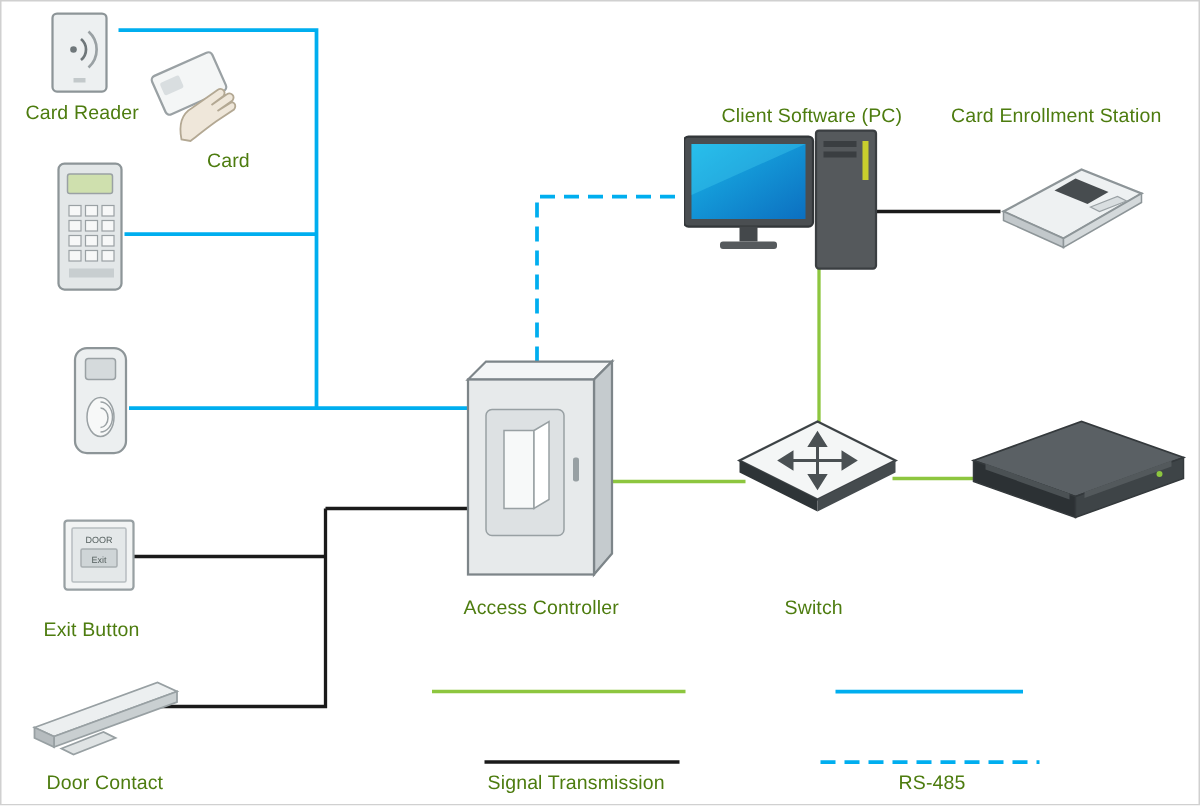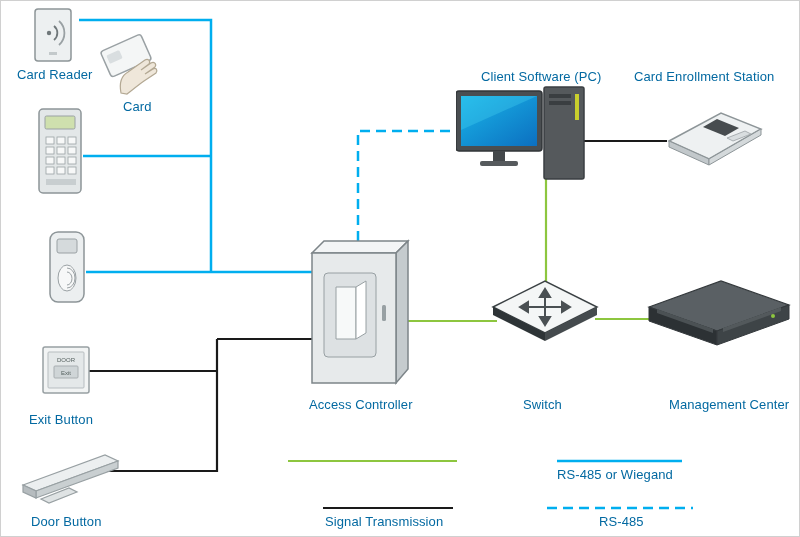--- a/index.html
+++ b/index.html
@@ -4,21 +4,21 @@
 <style>
   * { margin:0; padding:0; box-sizing:border-box; }
   html,body { background:#ffffff; font-family:"Liberation Sans", sans-serif; }
   .canvas {
     position:relative; width:800px; height:537px;
     background:#ffffff; border:1px solid #d0d0d0; overflow:hidden;
   }
   .lines { position:absolute; left:0; top:0; z-index:1; }
   .icon  { position:absolute; z-index:2; }
   .label {
-    position:absolute; z-index:3; font-size:13px; color:#0369a1;
+    position:absolute; z-index:3; font-size:13px; color:#4d7c0f;
     white-space:nowrap; letter-spacing:0.1px;
   }
   svg text { font-family:"Liberation Sans", sans-serif; }
 </style>
 </head>
 <body>
 
 <div class="canvas">
 
   <svg class="lines" width="800" height="537" viewBox="0 0 800 537">
@@ -171,26 +171,24 @@
   <svg class="icon" style="left:642px; top:276px;" width="150" height="76" viewBox="0 0 150 76">
     <polygon points="6,30 78,4 146,28 74,54" fill="#5a6064" stroke="#34393c" stroke-width="1.2"></polygon>
     <polygon points="6,30 74,54 74,68 6,44" fill="#2c3134" stroke="#34393c" stroke-width="1"></polygon>
     <polygon points="74,54 146,28 146,42 74,68" fill="#3e4447" stroke="#34393c" stroke-width="1"></polygon>
     <polygon points="14,32 70,52 70,56 14,36" fill="#4b5154"></polygon>
     <polygon points="80,51 138,30 138,34 80,55" fill="#53595c"></polygon>
     <circle cx="130" cy="39" r="2" fill="#8dc63f"></circle>
   </svg>
 
   <div class="label" style="left:16px; top:66px;">Card Reader</div>
-  <div class="label" style="left:122px; top:98px;">Card</div>
+  <div class="label" style="left:137px; top:98px;">Card</div>
   <div class="label" style="left:28px; top:411px;">Exit Button</div>
-  <div class="label" style="left:30px; top:513px;">Door Button</div>
+  <div class="label" style="left:30px; top:513px;">Door Contact</div>
   <div class="label" style="left:308px; top:396px;">Access Controller</div>
   <div class="label" style="left:633px; top:68px;">Card Enrollment Station</div>
   <div class="label" style="left:480px; top:68px;">Client Software (PC)</div>
   <div class="label" style="left:522px; top:396px;">Switch</div>
-  <div class="label" style="left:668px; top:396px;">Management Center</div>
 
-  <div class="label" style="left:556px; top:466px;">RS-485 or Wiegand</div>
   <div class="label" style="left:324px; top:513px;">Signal Transmission</div>
   <div class="label" style="left:598px; top:513px;">RS-485</div>
 
 </div>
 
 </body></html>

